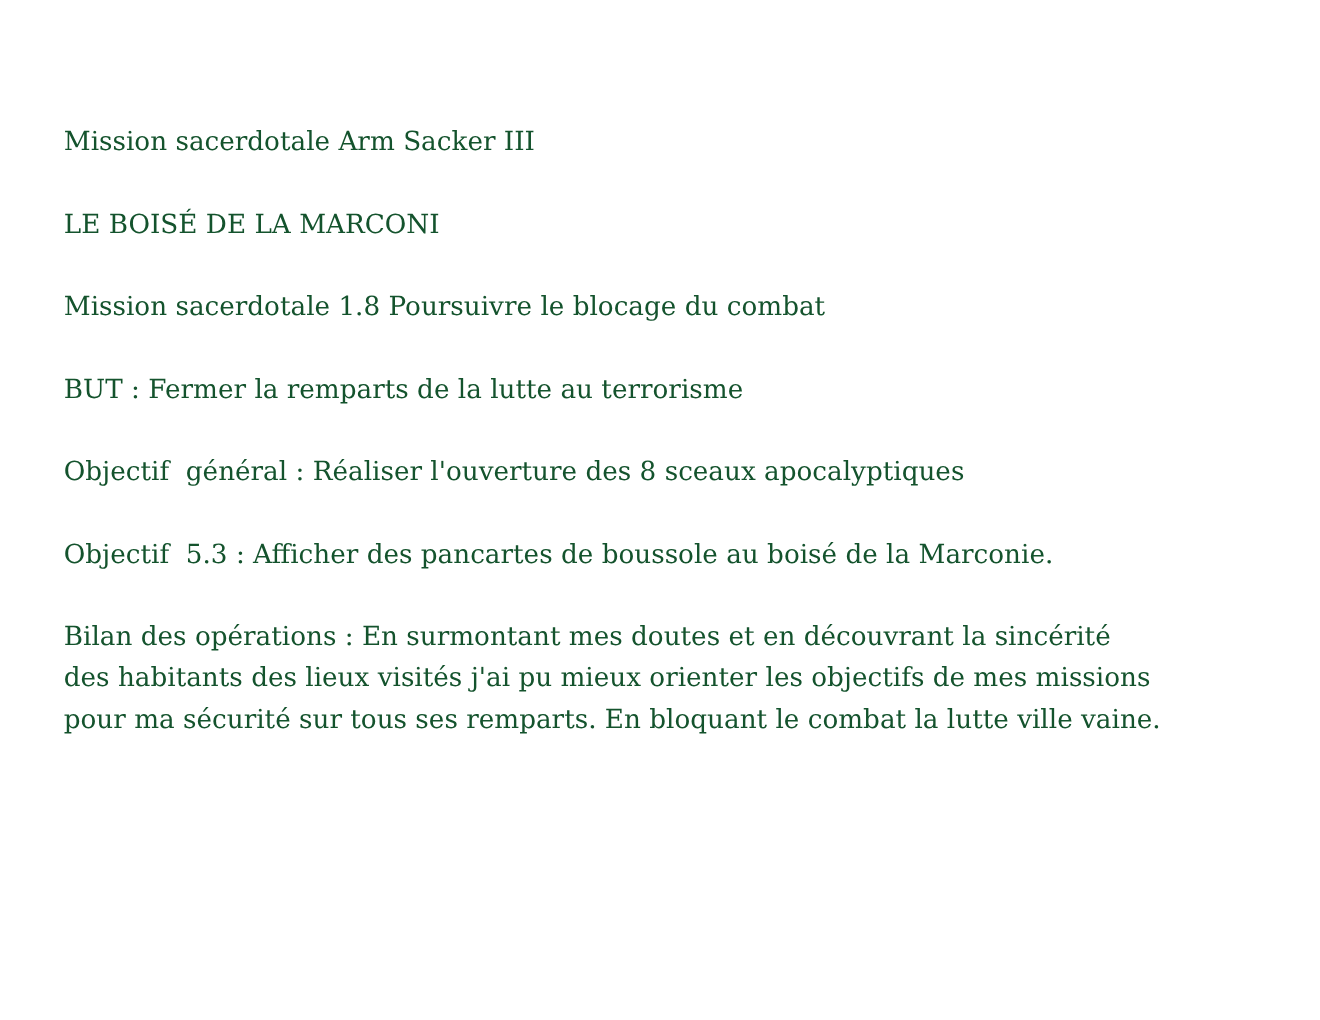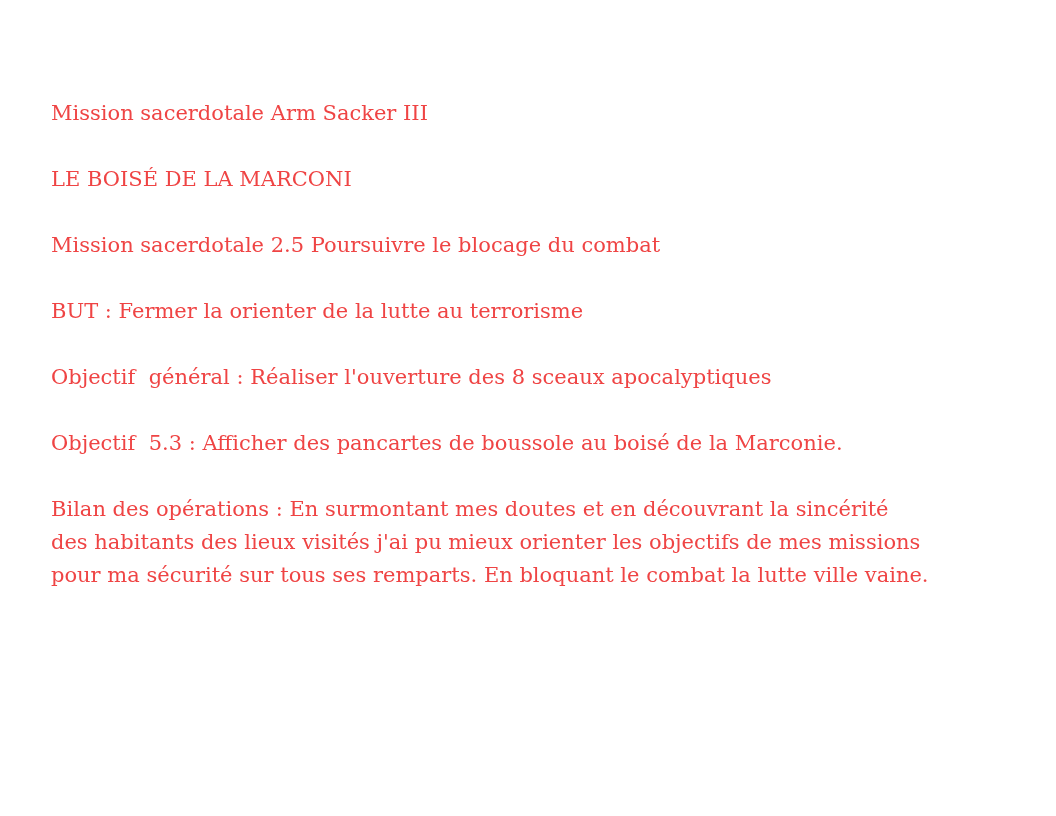--- a/index.html
+++ b/index.html
@@ -10,34 +10,34 @@
     overflow: hidden;
   }
   .page {
     width: 1056px;
     height: 816px;
     background: #ffffff;
     padding: 97px 20px 0 51px;
     font-family: "DejaVu Serif", "Liberation Serif", serif;
     font-size: 21px;
     line-height: 33px;
-    color: #ef4444;
+    color: #14532d;
   }
   .para {
     white-space: pre-wrap;
     margin: 0 0 33px 0;
     font-weight: 400;
   }
 </style>
 </head>
 <body>
 
 <div class="page">
   <p class="para">Mission sacerdotale Arm Sacker III</p>
   <p class="para">LE BOISÉ DE LA MARCONI</p>
-  <p class="para">Mission sacerdotale 2.5 Poursuivre le blocage du combat</p>
-  <p class="para">BUT : Fermer la orienter de la lutte au terrorisme</p>
+  <p class="para">Mission sacerdotale 1.8 Poursuivre le blocage du combat</p>
+  <p class="para">BUT : Fermer la remparts de la lutte au terrorisme</p>
   <p class="para">Objectif  général : Réaliser l'ouverture des 8 sceaux apocalyptiques</p>
   <p class="para">Objectif  5.3 : Afficher des pancartes de boussole au boisé de la Marconie.</p>
   <p class="para">Bilan des opérations : En surmontant mes doutes et en découvrant la sincérité
 des habitants des lieux visités j'ai pu mieux orienter les objectifs de mes missions
 pour ma sécurité sur tous ses remparts. En bloquant le combat la lutte ville vaine.</p>
 </div>
 
 </body></html>

